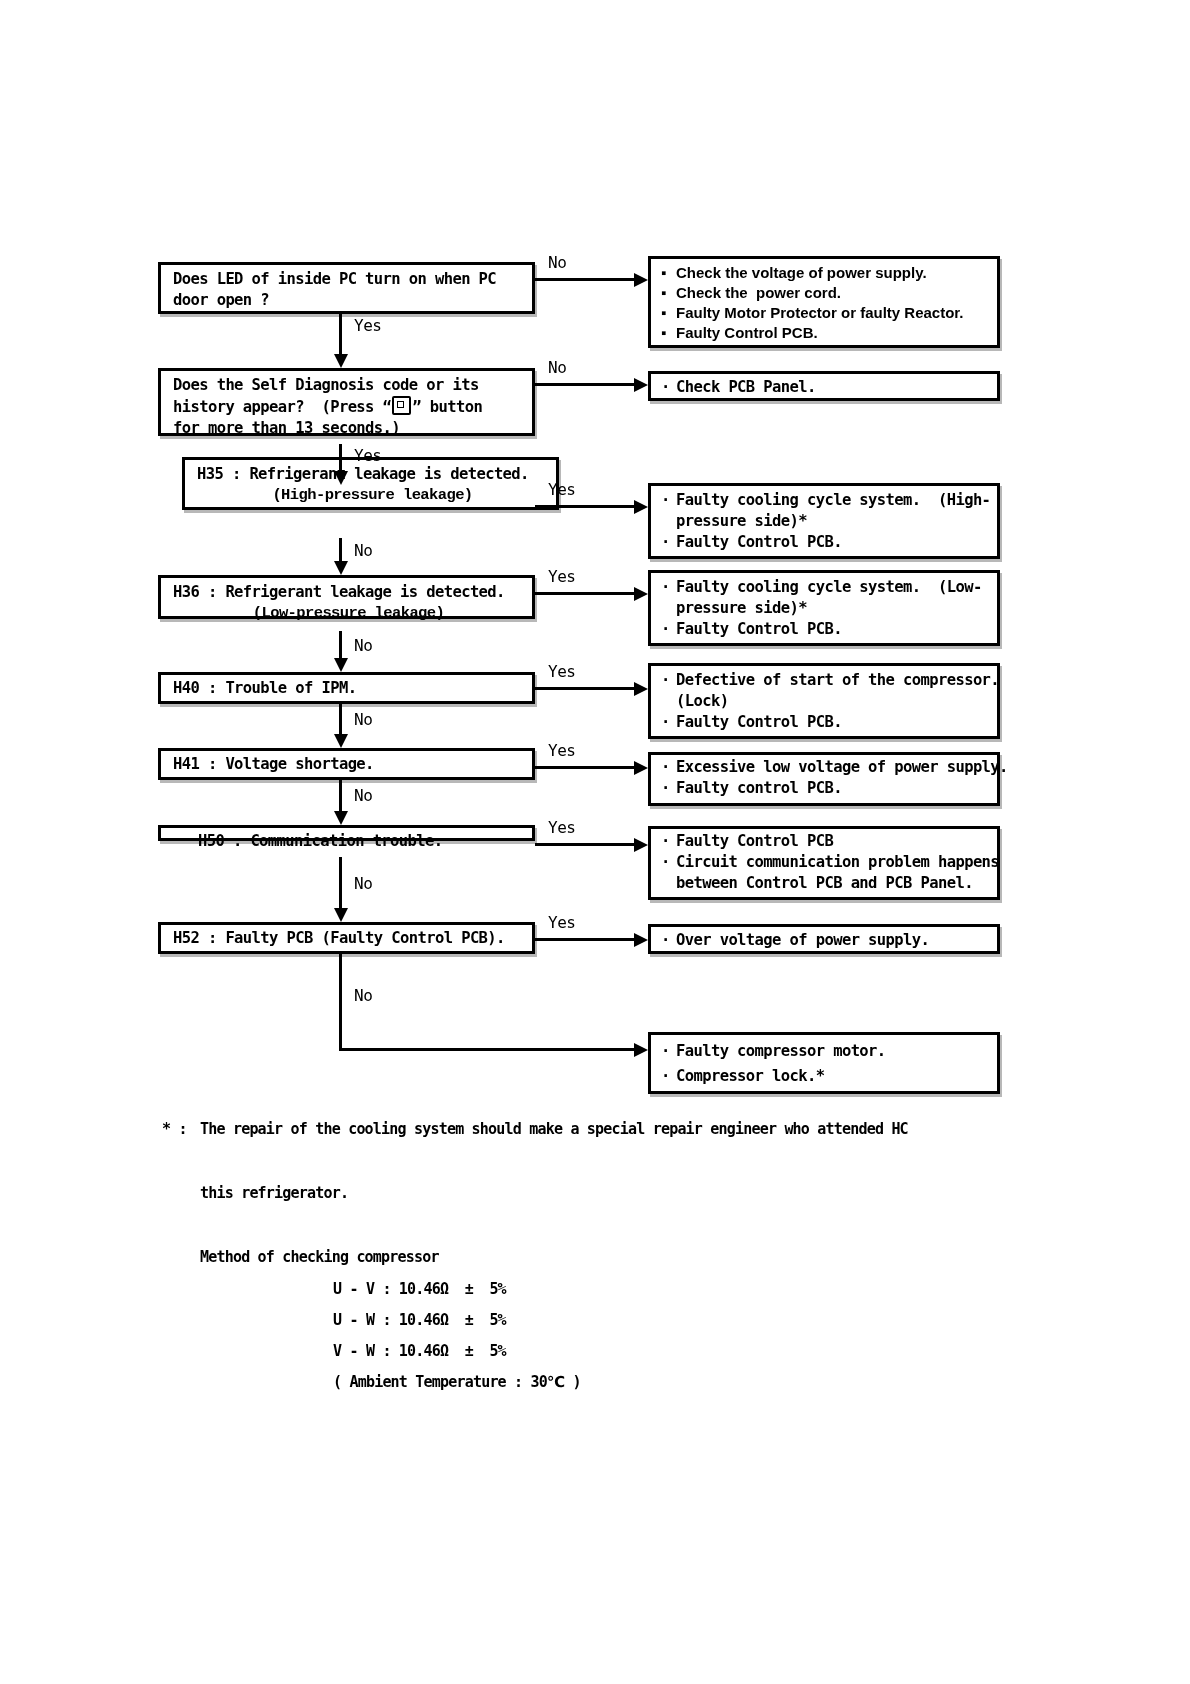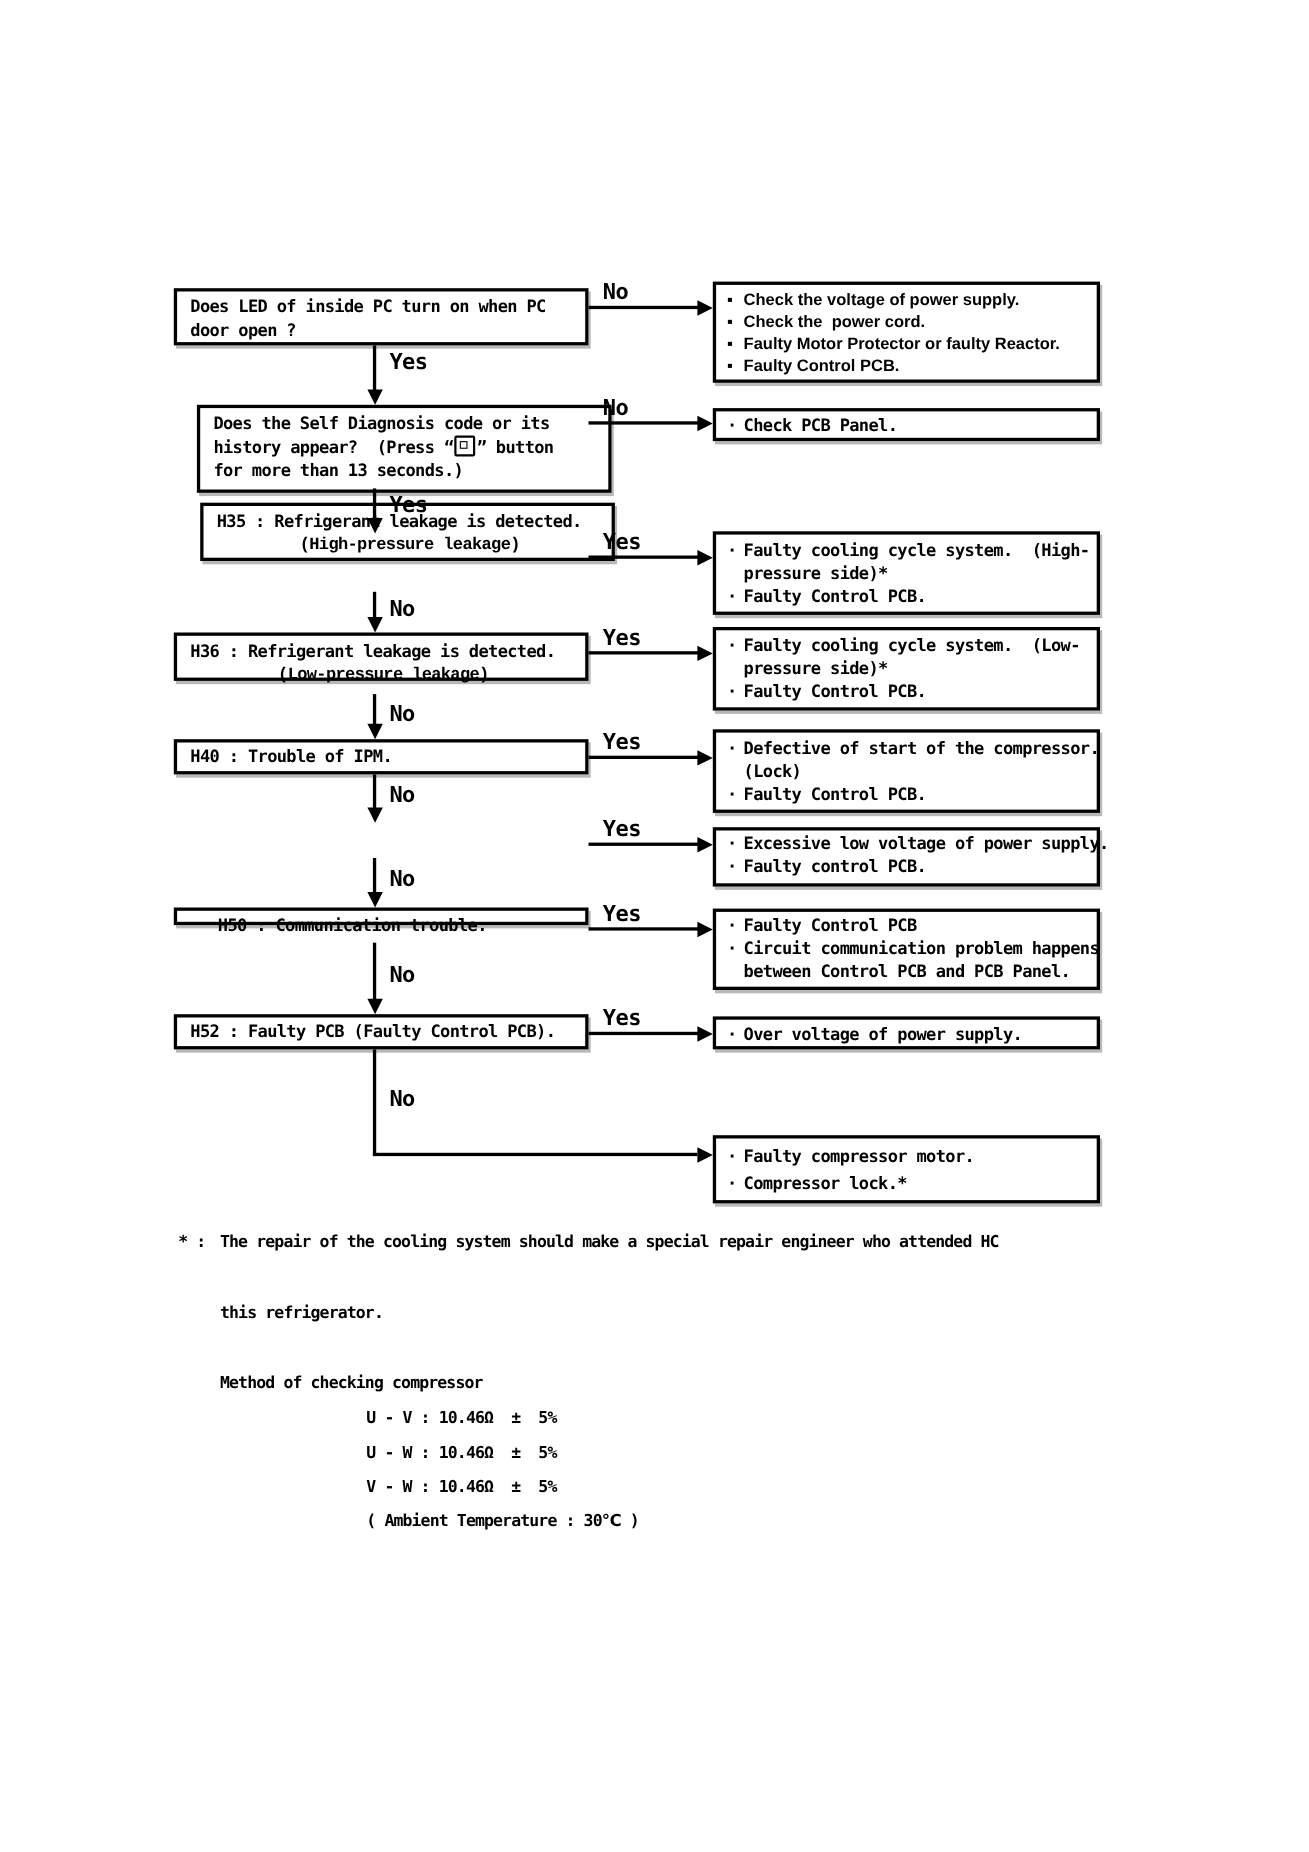--- a/index.html
+++ b/index.html
@@ -16,21 +16,21 @@
   .box div { white-space:pre; }
   .lbox { left:158px; width:377px; }
   .rbox { left:648px; width:352px; padding-left:10px; }
   .one  { padding-top:3px; padding-bottom:3px; }
   .center { text-align:center;font-family:Liberation Mono, monospace; }
   .li { position:relative; padding-left:15px; }
   .cont { padding-left:15px; }
   .blt { position:absolute; left:0; top:0; }
   .sans { font-family:"Liberation Sans",sans-serif; letter-spacing:0; font-size:15px; line-height:20px; }
   .lh25 div { line-height:25px; }
-  .lbl { position:absolute; font-weight:bold; font-size:20px; letter-spacing:-0.5px; white-space:pre; }
+  .lbl { position:absolute; font-weight:normal; font-size:16px; letter-spacing:-0.5px; white-space:pre; }
   .hline { position:absolute; height:3px; background:#000; }
   .vline { position:absolute; width:3px; background:#000; }
   .arr-r { position:absolute; width:0; height:0;
            border-top:7px solid transparent; border-bottom:7px solid transparent;
            border-left:14px solid #000; }
   .arr-d { position:absolute; width:0; height:0;
            border-left:7px solid transparent; border-right:7px solid transparent;
            border-top:14px solid #000; }
   .btn-icon { position:relative; display:inline-block; width:15px; height:15px;
               border:2px solid #000; border-radius:2px; vertical-align:-3px; margin:0 1px; background:#fff; }
@@ -40,40 +40,43 @@
 </head>
 <body>
 
 <div class="page">
 
   <div class="box lbox" style="top:262px;height:52px;">
     <div>Does LED of inside PC turn on when PC</div>
     <div>door open ?</div>
   </div>
 
-  <div class="box lbox" style="top:368px;height:80px;margin-left:21px;">
+  <div class="box lbox" style="top:368px;height:68px;">
     <div>Does the Self Diagnosis code or its</div>
     <div><span>history appear?  (Press “</span><span class="btn-icon"></span><span>” button</span></div>
     <div>for more than 13 seconds.)</div>
   </div>
 
   <div class="box lbox" style="top:457px;height:53px;margin-left:24px;">
     <div>H35 : Refrigerant leakage is detected.</div>
     <div class="center">(High-pressure leakage)</div>
   </div>
 
   <div class="box lbox" style="top:575px;height:44px;">
     <div>H36 : Refrigerant leakage is detected.</div>
     <div class="center">(Low-pressure leakage)</div>
   </div>
 
   <div class="box lbox one" style="top:672px;height:32px;">
     <div>H40 : Trouble of IPM.</div>
   </div>
 
+  <div class="box lbox one" style="top:748px;height:32px;">
+    <div>H41 : Voltage shortage.</div>
+  </div>
 
   <div class="box lbox one" style="top:825px;height:16px;padding-left:37px;">
     <div>H50 : Communication trouble.</div>
   </div>
 
   <div class="box lbox one" style="top:922px;height:32px;">
     <div>H52 : Faulty PCB (Faulty Control PCB).</div>
   </div>
 
   <div class="box rbox sans" style="top:256px;height:92px;">

